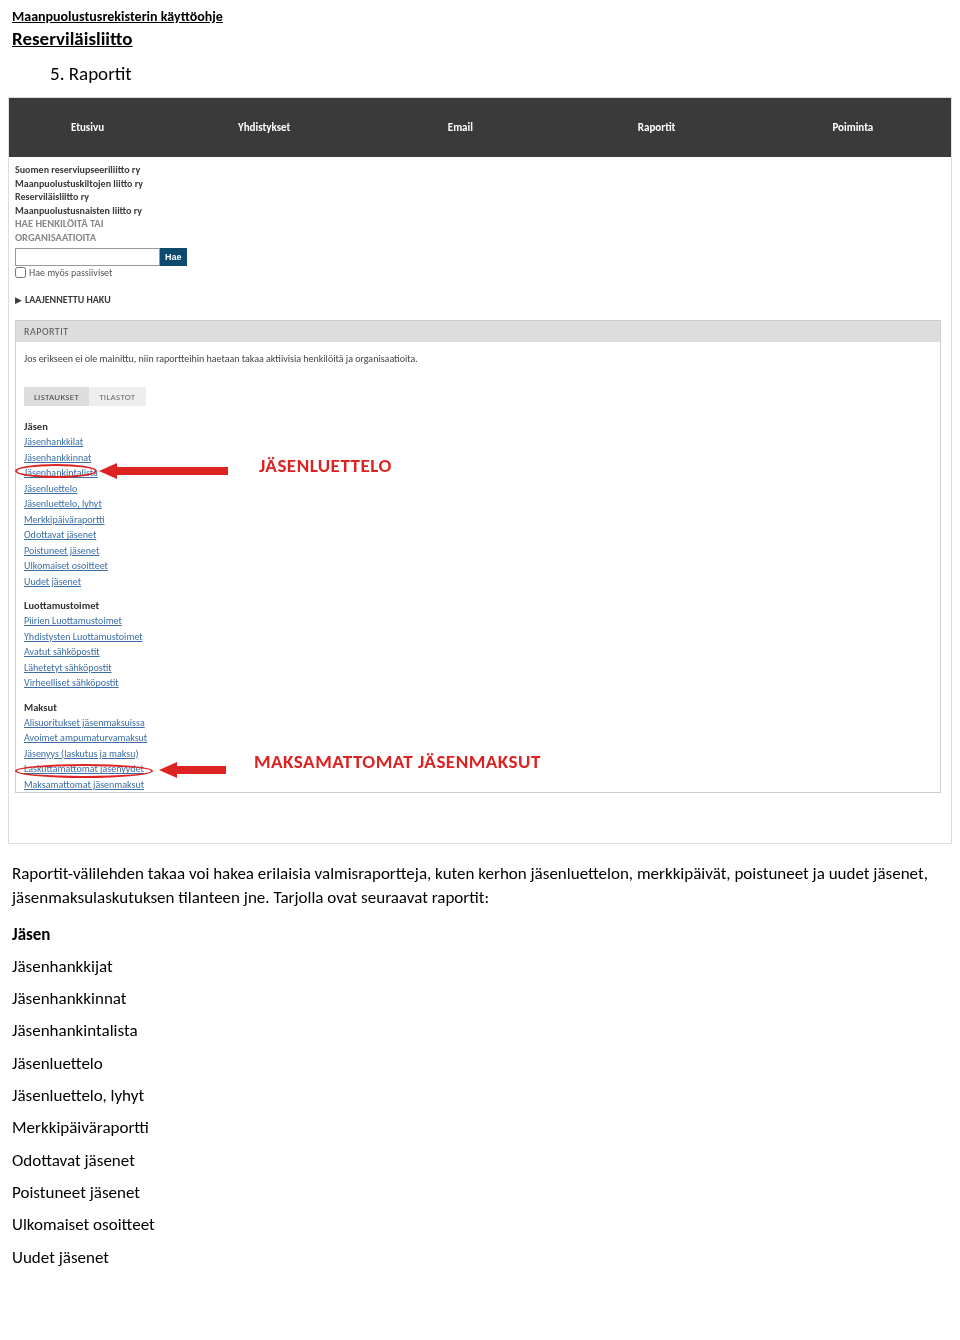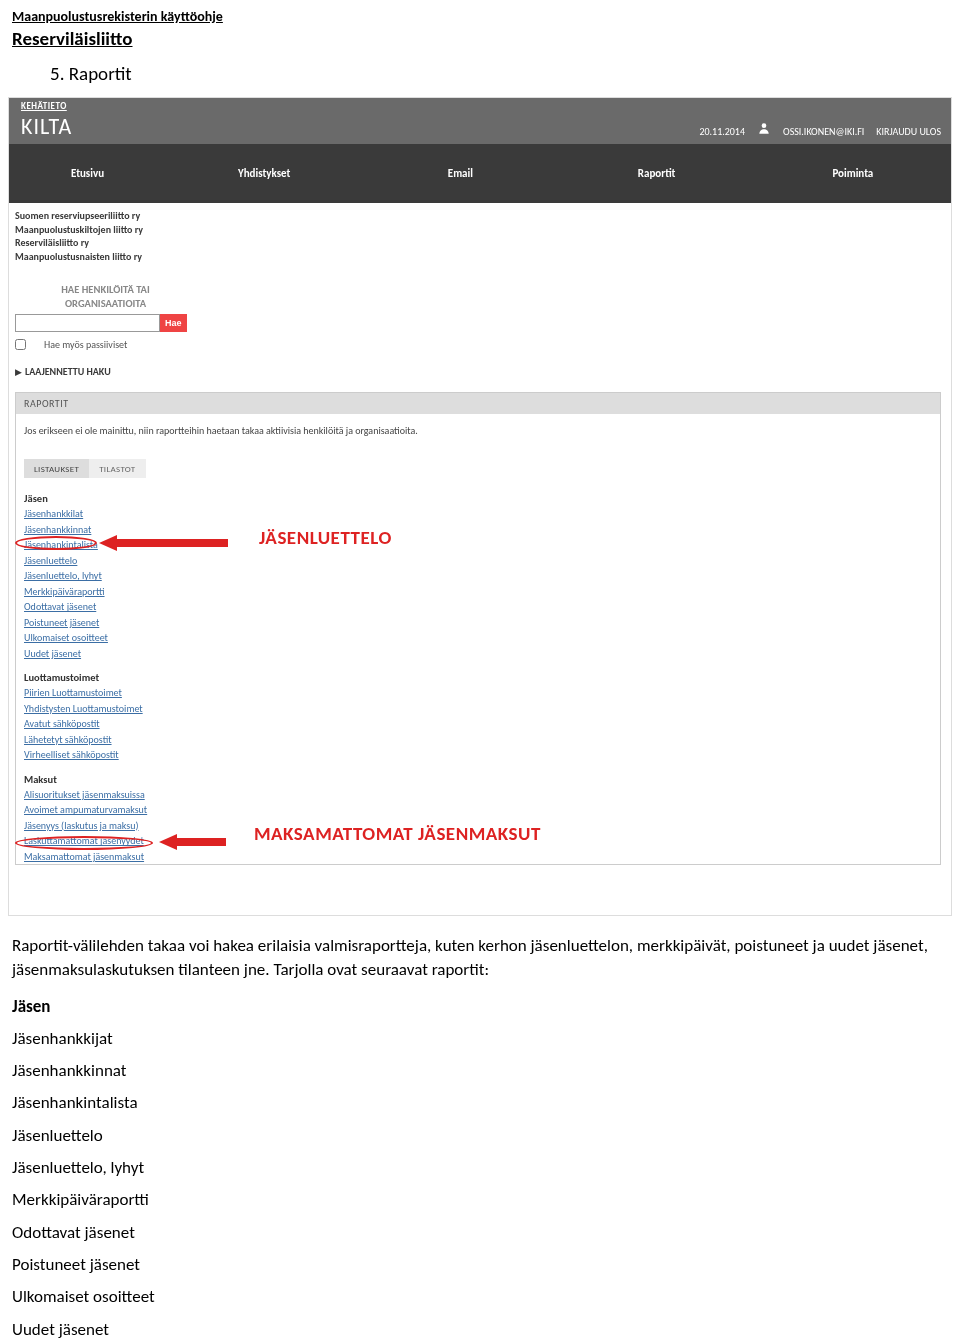--- a/index.html
+++ b/index.html
@@ -17,25 +17,25 @@
   .header-right { display: flex; align-items: flex-end; gap: 12px; padding: 0 10px 6px 0; font-size: 10px; }
   .user-icon { width: 14px; height: 14px; display: inline-block; }
   
   .nav-strip { background: #3a3a3a; display: flex; }
   .nav-item { color: #fff; font-size: 11px; font-weight: bold; padding: 23px 0; flex: 1; text-align: center; }
   .nav-item:first-child { flex: 0.8; }
   
   .app-body { display: flex; background: #fff; flex-direction: column; }
   .sidebar { width: 195px; padding: 6px 8px 8px 6px; font-size: 10px; }
   .org-list { font-weight: bold; color: #3a3a3a; line-height: 1.35; }
-  .hae-title { font-weight: bold; color: #888; font-size: 10.5px; margin-top: 20px; line-height: 1.3; text-align: center; }
+  .hae-title { font-weight: bold; color: #888; font-size: 10.5px; line-height: 1.3; }
   .search-row { display: flex; margin-top: 4px; }
   .search-input { width: 145px; height: 18px; border: 1px solid #999; font-size: 10px; padding: 0 2px; }
-  .hae-btn { background: #ef4444; color: #fff; border: none; font-size: 9px; font-weight: bold; padding: 0 5px; height: 18px; }
-  .checkbox-row { margin-top: 6px; font-size: 10px; color: #555; display: flex; align-items: center; gap: 18px; }
+  .hae-btn { background: #0c4a6e; color: #fff; border: none; font-size: 9px; font-weight: bold; padding: 0 5px; height: 18px; }
+  .checkbox-row { font-size: 10px; color: #555; display: flex; align-items: center; gap: 3px; }
   .checkbox-row input { width: 11px; height: 11px; }
   .laajennettu-row { margin-top: 14px; display: flex; align-items: center; gap: 3px; }
   .laajennettu { font-weight: bold; color: #3a3a3a; font-size: 10px; }
   .arrow-icon { font-size: 9px; color: #3a3a3a; }
   
   .main-panel { flex: 1; padding: 6px 10px 50px 6px; position: relative; }
   .panel-box { border: 1px solid #ccc; }
   .panel-header { background: #ddd; padding: 4px 8px; font-size: 10px; color: #555; letter-spacing: 0.5px; }
   .panel-desc { font-size: 10px; color: #444; padding: 10px 8px 14px 8px; }
   .tabs { display: flex; gap: 0; margin: 8px 8px 14px 8px; }
@@ -64,35 +64,20 @@
   .report-list { font-size: 17px; margin: 0 12px; line-height: 1.9; }
 </style>
 </head>
 <body>
 
 <div class="doc-title">Maanpuolustusrekisterin käyttöohje</div>
 <div class="doc-subtitle">Reserviläisliitto</div>
 <div class="section-num">5. Raportit</div>
 
 <div class="screenshot">
-  <div class="header-strip">
-    <span class="kehatieto">KEHÄTIETO</span>
-    <span class="kilta">KILTA</span>
-    <div class="header-right">
-      <span>20.11.2014</span>
-      <span>
-        <svg class="user-icon" viewBox="0 0 24 24" fill="#fff">
-            <circle cx="12" cy="8" r="4"></circle>
-            <path d="M4 22c0-4.4 3.6-8 8-8s8 3.6 8 8"></path>
-          </svg>
-      </span>
-      <span>OSSI.IKONEN@IKI.FI</span>
-      <span>KIRJAUDU ULOS</span>
-    </div>
-  </div>
 
   <div class="nav-strip">
     <div class="nav-item">Etusivu</div>
     <div class="nav-item">Yhdistykset</div>
     <div class="nav-item">Email</div>
     <div class="nav-item">Raportit</div>
     <div class="nav-item">Poiminta</div>
   </div>
 
   <div class="app-body">

